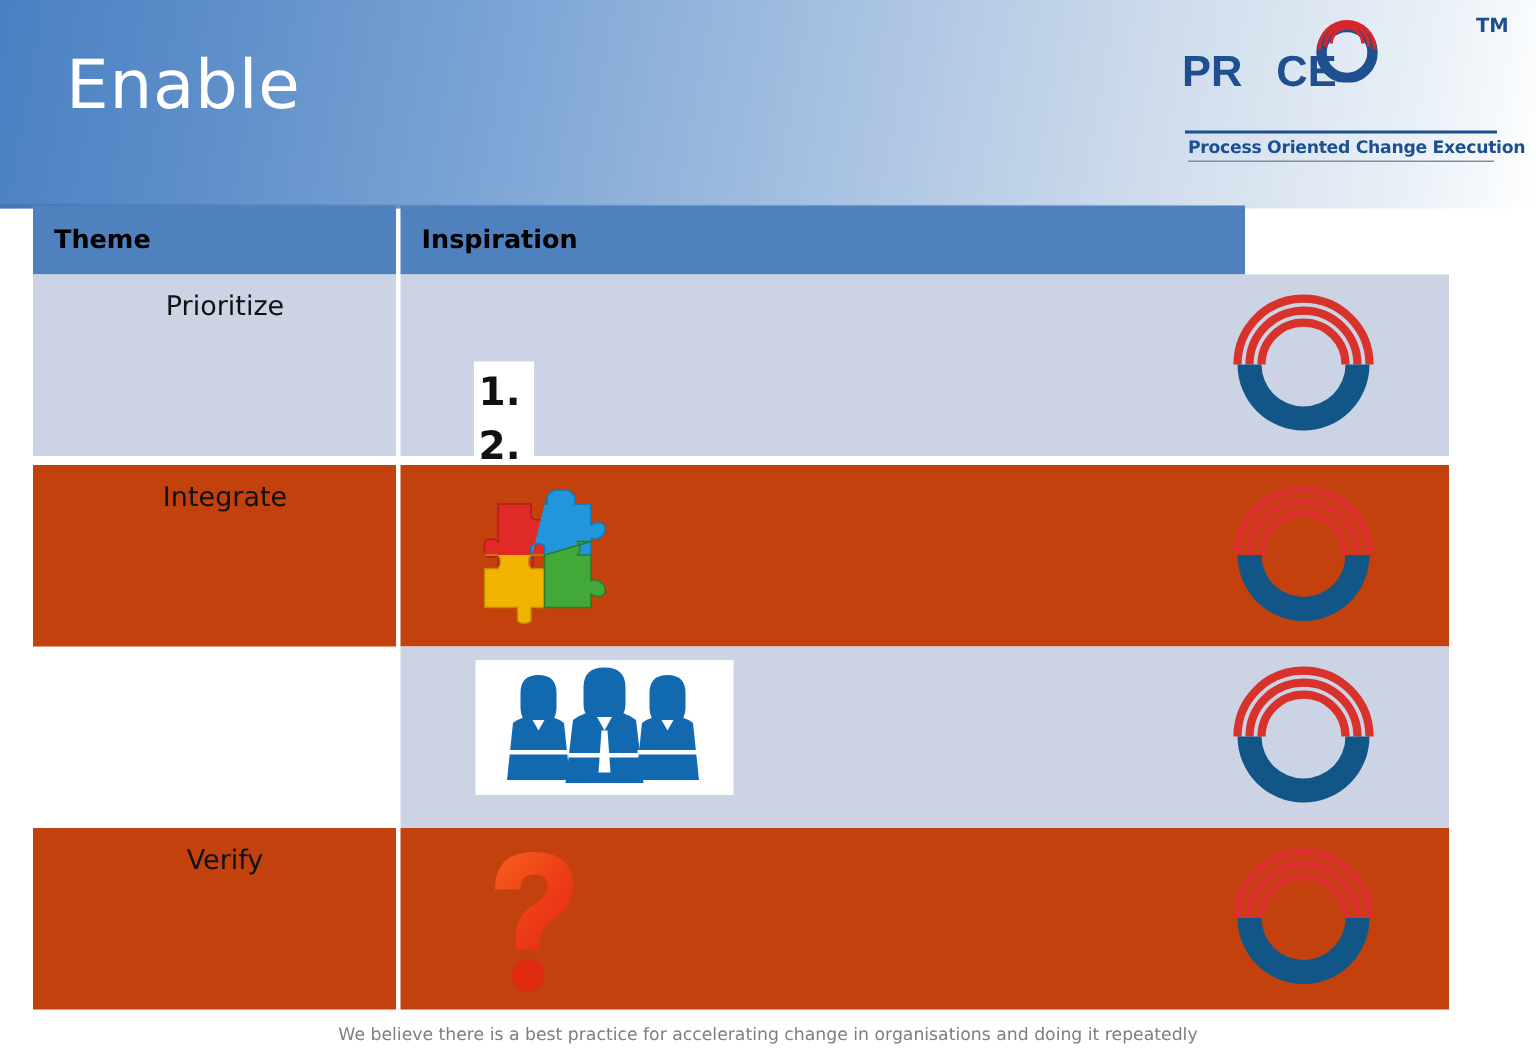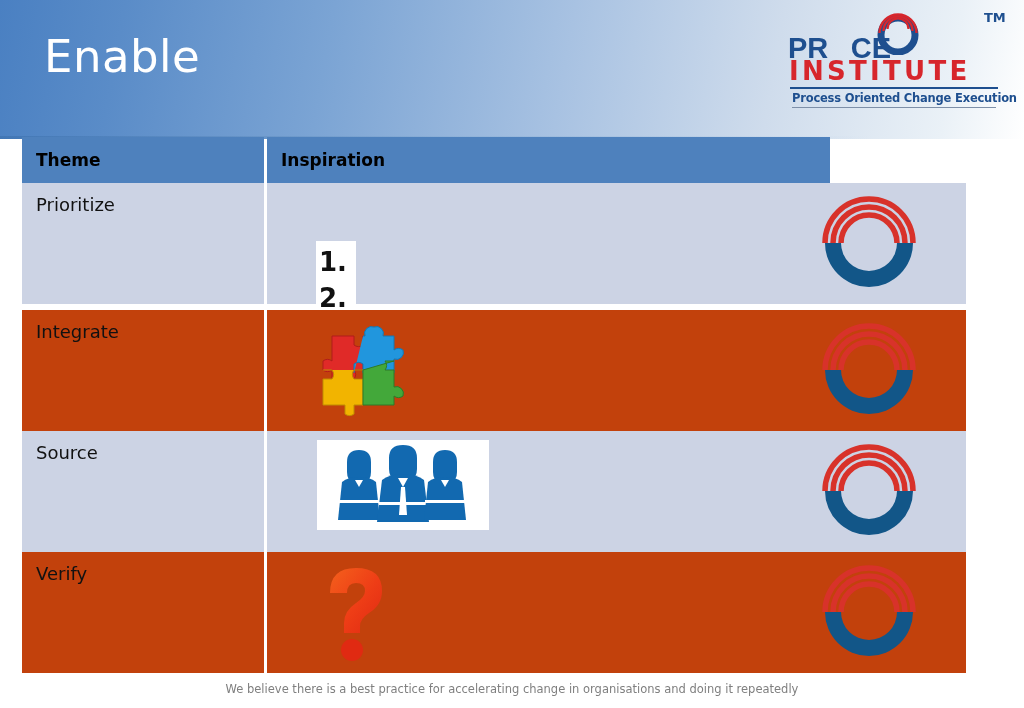--- a/index.html
+++ b/index.html
@@ -151,20 +151,21 @@
     font-family: "DejaVu Sans", sans-serif;
   }
   .th-theme { left: 0; width: 242px; }
   .th-insp  { left: 245px; width: 563px; }
 
   .row {
     position: absolute;
     left: 22px;
     width: 944px;
     height: 121px;
+    text-align: center;
   }
   .row-cell-theme {
     position: absolute;
     left: 0;
     top: 0;
     width: 242px;
     height: 100%;
     box-sizing: border-box;
     padding: 11px 0 0 14px;
     font-size: 18px;
@@ -269,21 +270,20 @@
   <div class="logo-proce">
     <div class="logo-word">PR<span class="gap">O</span>CE</div>
     <svg class="logo-o" viewBox="0 0 44 44">
       <circle cx="22" cy="24" r="17" fill="none" stroke="#1e4f8f" stroke-width="7"></circle>
       <path d="M 3.5 22 A 18.5 18.5 0 0 1 40.5 22" fill="none" stroke="#d7262c" stroke-width="2.4"></path>
       <path d="M 7.5 20 A 14.5 14.5 0 0 1 36.5 20" fill="none" stroke="#d7262c" stroke-width="2.4"></path>
       <path d="M 11.5 18 A 10.5 10.5 0 0 1 32.5 18" fill="none" stroke="#d7262c" stroke-width="2.2"></path>
     </svg>
     <div class="logo-tm">TM</div>
   </div>
-  <div class="logo-institute">INSTITUTE</div>
   <div class="logo-rule"></div>
   <div class="logo-tagline">Process Oriented Change Execution</div>
   <div class="logo-rule2"></div>
 </div>
 
 <div class="tbl-header">
   <div class="th th-theme">Theme</div>
   <div class="th th-insp">Inspiration</div>
 </div>
 
@@ -324,21 +324,20 @@
         <path d="M 6 50 A 44 44 0 0 1 94 50" fill="none" stroke="#d8322a" stroke-width="5.5"></path>
         <path d="M 14 50 A 36 36 0 0 1 86 50" fill="none" stroke="#d8322a" stroke-width="5.5"></path>
         <path d="M 22 50 A 28 28 0 0 1 78 50" fill="none" stroke="#d8322a" stroke-width="5.5"></path>
         <path d="M 6 50 A 44 44 0 0 0 94 50 L 78 50 A 28 28 0 0 1 22 50 Z" fill="#125688"></path>
       </g>
     </svg>
   </div>
 </div>
 
 <div class="row dark" style="top:431px;">
-  <div class="row-cell-theme">Source</div>
   <div class="row-cell-insp">
     <div class="insp-img team-box" style="position:absolute;">
       <svg viewBox="0 0 172 90" width="172" height="90">
 
         <g fill="#1269b0">
           <path d="M30 22 q0-12 12-12 q12 0 12 12 v10 q0 8 -6 10 l-6 3 l-6 -3 q-6 -2 -6 -10 z"></path>
           <path d="M25 42 q6 -5 17 -5 q11 0 17 5 l4 38 h-42 z"></path>
         </g>
         <path d="M38 40 l4 7 l4 -7" fill="#ffffff"></path>
         <rect x="22" y="60" width="44" height="3" fill="#ffffff"></rect>

